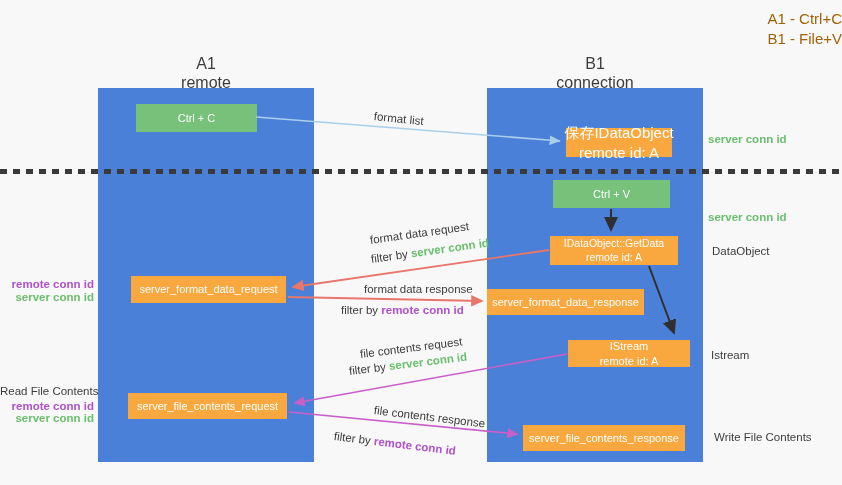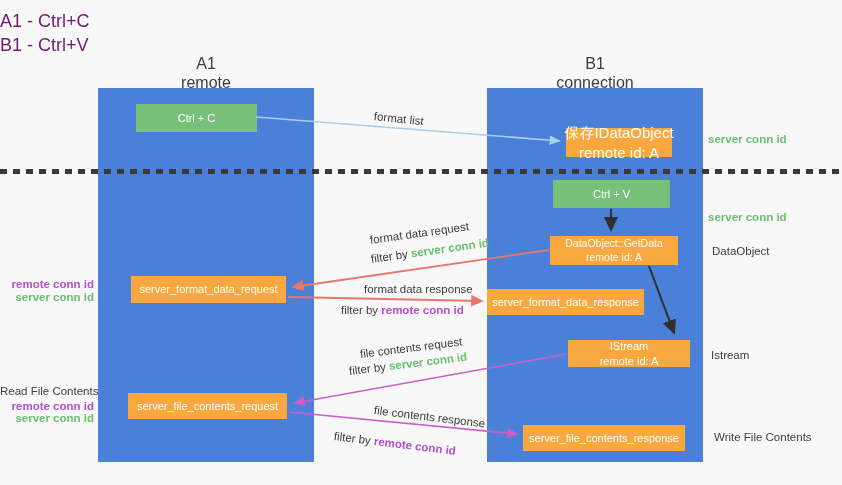--- a/index.html
+++ b/index.html
@@ -14,21 +14,21 @@
   .canvas{position:relative;width:842px;height:485px;background:#f8f8f8;overflow:hidden;}
 
   .col{position:absolute;top:88px;width:216px;height:374px;background:var(--column-blue);z-index:1;}
   .col-left{left:98px;}
   .col-right{left:487px;}
 
   .col-header{position:absolute;top:55px;width:216px;text-align:center;font-size:16px;line-height:1.18;color:var(--ink);z-index:2;}
   .col-header-left{left:98px;}
   .col-header-right{left:487px;}
 
-  .diagram-title{position:absolute;left:0;right:0;top:9px;text-align:left;font-size:18px;line-height:1.35;color:#701a75;z-index:2;}
+  .diagram-title{position:absolute;left:0;right:0;top:9px;text-align:right;font-size:15px;line-height:1.35;color:#a16207;z-index:2;}
 
   .dotted-divider{position:absolute;left:0;top:169px;width:842px;height:5px;z-index:3;
     background:repeating-linear-gradient(90deg,#3a3a3a 0 7px,transparent 7px 13px);}
 
   .node{position:absolute;display:flex;flex-direction:column;align-items:center;justify-content:center;
     color:#fff;font-size:11px;line-height:1.3;text-align:center;z-index:4;white-space:nowrap;}
   .node-green{background:var(--node-green);}
   .node-orange{background:var(--node-orange);}
 
   .side-label{position:absolute;font-size:11.5px;line-height:1.15;white-space:nowrap;z-index:4;}
@@ -47,21 +47,21 @@
 
   .arrows{position:absolute;left:0;top:0;z-index:6;pointer-events:none;}
 </style>
 </head>
 <body>
 
 <div class="canvas">
 
   <div class="diagram-title">
     <div>A1 - Ctrl+C</div>
-    <div>B1 - Ctrl+V</div>
+    <div>B1 - File+V</div>
   </div>
 
   <div class="col-header col-header-left">
     <div>A1</div>
     <div>remote</div>
   </div>
   <div class="col-header col-header-right">
     <div>B1</div>
     <div>connection</div>
   </div>
@@ -78,21 +78,21 @@
   <div class="node node-orange" style="left:566px;top:128px;width:106px;height:29px;font-size:15px">
     <span>保存IDataObject</span>
     <span>remote id: A</span>
   </div>
 
   <div class="node node-green" style="left:553px;top:180px;width:117px;height:28px">
     <span>Ctrl + V</span>
   </div>
 
   <div class="node node-orange" style="left:550px;top:236px;width:128px;height:29px;font-size:10.5px">
-    <span>DataObject::GetData</span>
+    <span>IDataObject::GetData</span>
     <span>remote id: A</span>
   </div>
 
   <div class="node node-orange" style="left:487px;top:289px;width:157px;height:26px">
     <span>server_format_data_response</span>
   </div>
 
   <div class="node node-orange" style="left:131px;top:276px;width:155px;height:27px">
     <span>server_format_data_request</span>
   </div>

